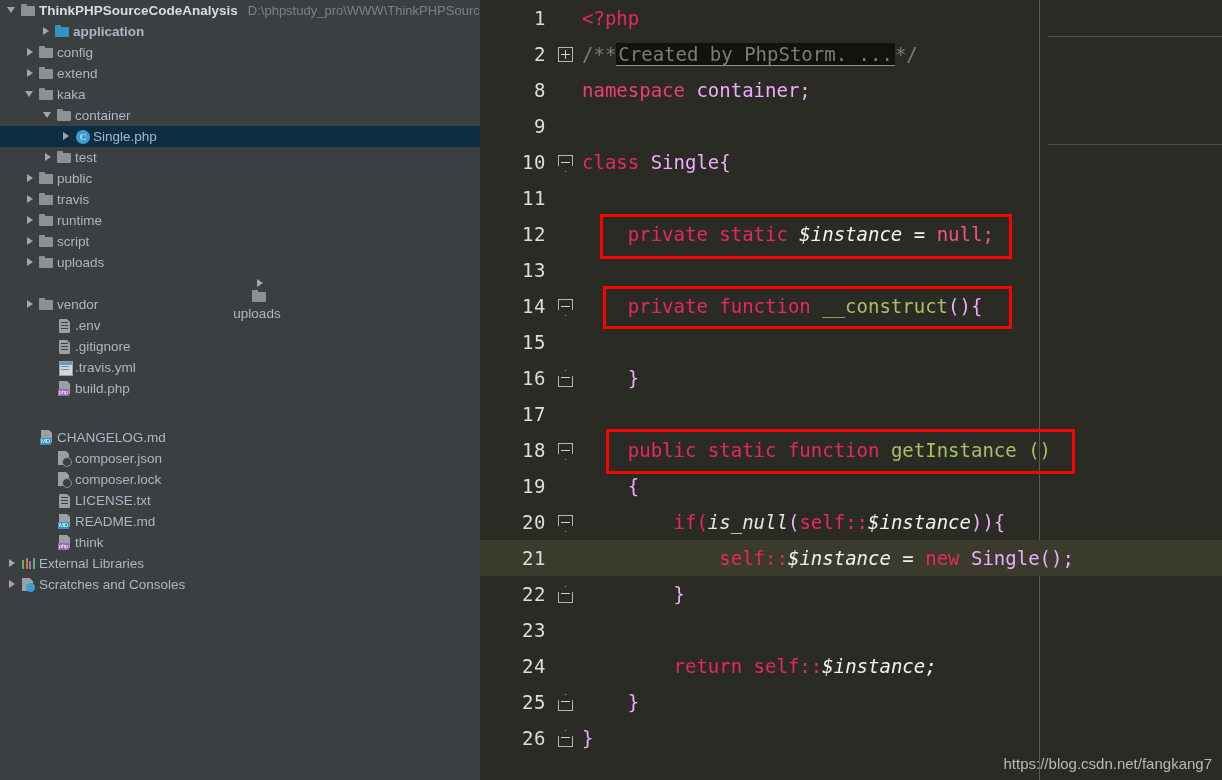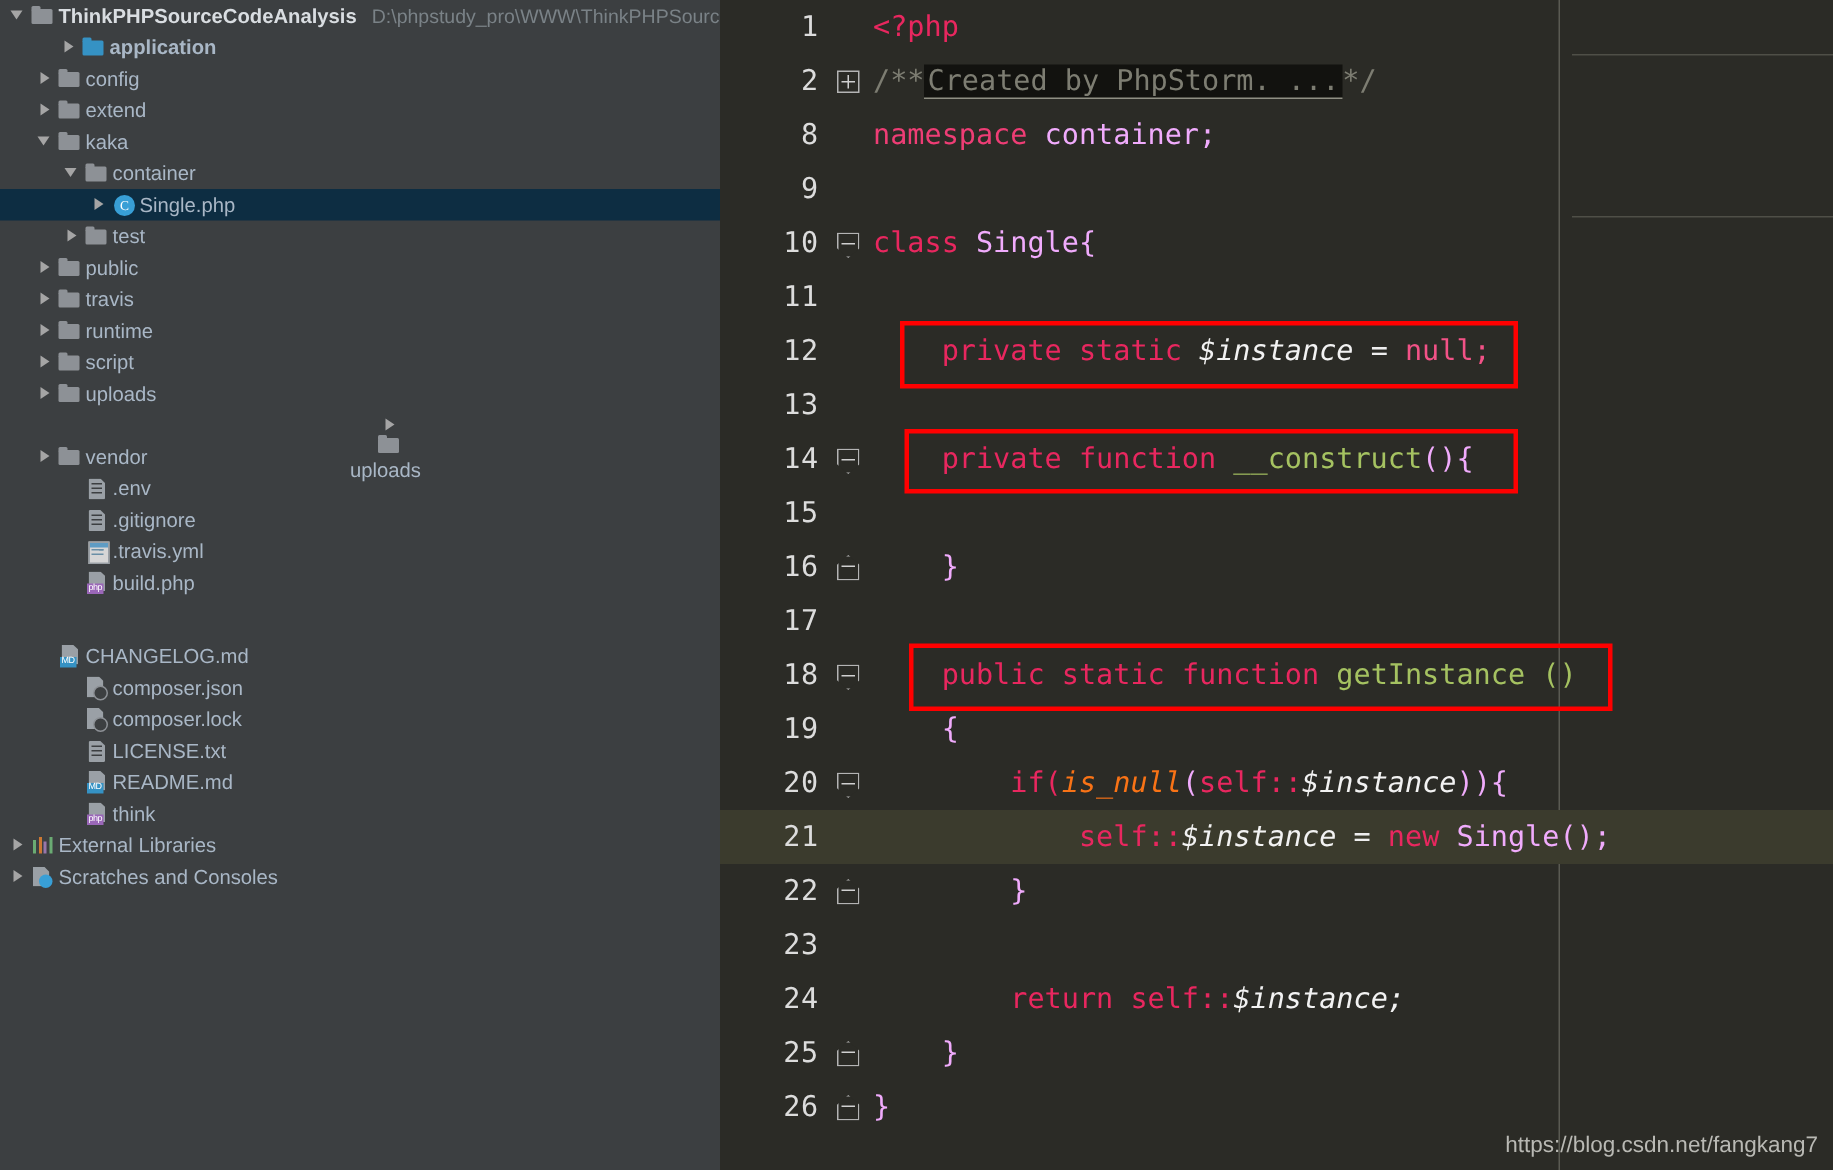--- a/index.html
+++ b/index.html
@@ -316,21 +316,21 @@
     color: #7d7d72;
     border-bottom: 1px solid #8f8f84;
     padding: 0 2px;
   }
 
   
   .kw   { color: #e8275f; }
   .ns   { color: #ee3d75; }
   .var  { color: #f2f2f2; font-style: italic; }
   .fn   { color: #a5c261; }
-  .fnb  { color: #f97316; font-style: italic; margin-top: 46px; }
+  .fnb  { color: #e5e5e5; font-style: italic; margin-top: 46px; }
   .plain{ color: #f0abfc; }
   .cmt  { color: #7d7d72; }
   .op   { color: #eeeeee; }
   .nullv{ color: #f25287; }
 
   
   .redbox {
     position: absolute;
     border: 3px solid #ff0000;
     pointer-events: none;

